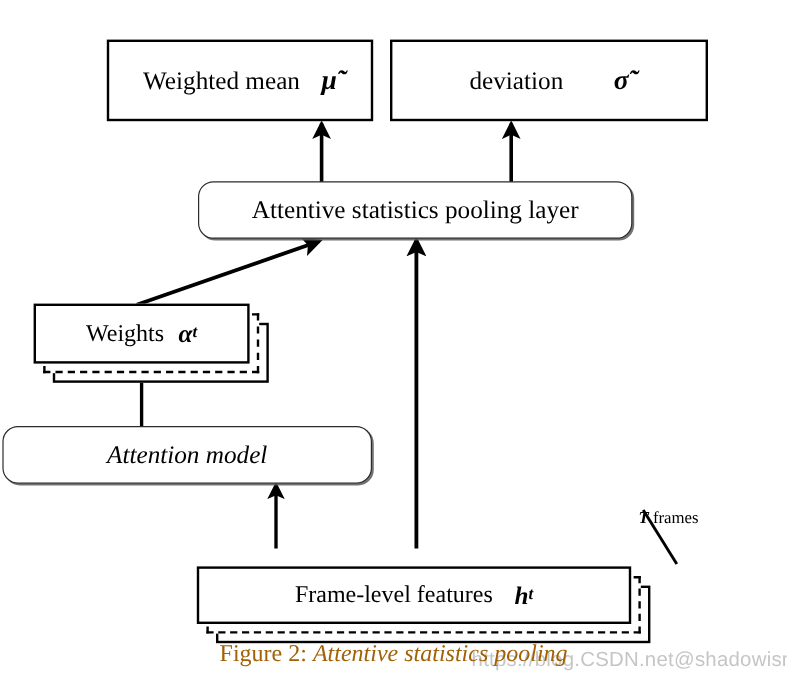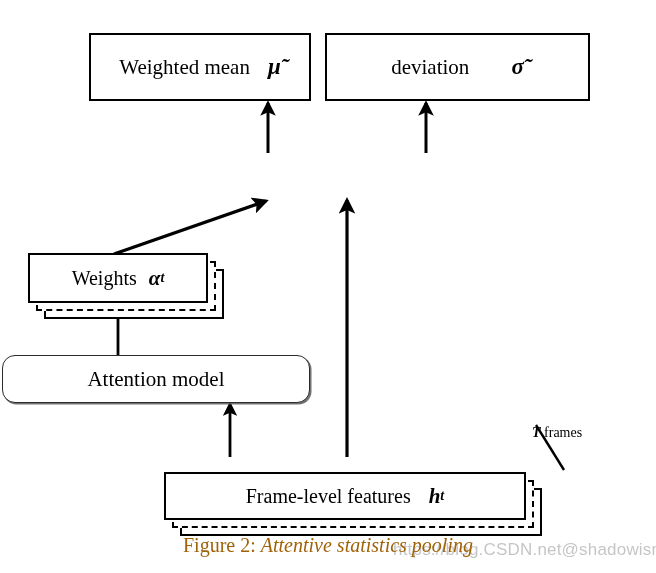--- a/index.html
+++ b/index.html
@@ -152,33 +152,36 @@
   </div>
 
   <div class="node box-sharp" style="left:325px; top:33px; width:265px; height:68px; font-size:21px; flex-direction:column;">
     <span style="display:flex; align-items:center; justify-content:center;gap:12px;">
       <span class="label">deviation</span>
       <span class="gap-sm"></span>
       <span class="label-math" style="font-size:23px;">σ̃</span>
     </span>
   </div>
 
+  <div class="node box-round" style="left:165px; top:151px; width:362px; height:48px; font-size:21px;">
+    <span class="label">Attentive statistics pooling layer</span>
+  </div>
 
   <div class="stack" style="left:28px; top:253px; width:200px; height:72px;">
     <div class="stack-layer stack-back" style="left:16px; top:16px; width:180px; height:50px;"></div>
     <div class="stack-layer stack-mid" style="left:8px; top:8px; width:180px; height:50px;"></div>
     <div class="stack-layer stack-front" style="left:0px; top:0px; width:180px; height:50px; font-size:20px;">
       <span class="label">Weights</span>
       <span class="gap-xs"></span>
       <span class="label-math" style="font-size:21px;">α</span>
         <span class="label-math" style="font-size:14px; vertical-align:sub;">t</span>
     </div>
   </div>
 
-  <div class="node box-round" style="left:2px; top:355px; width:308px; height:48px; font-size:21px;">
+  <div class="node box-round" style="left:2px; top:355px; width:308px; height:48px; font-size:21px;font-style:italic;">
     <span class="label">Attention model</span>
   </div>
 
   <div class="stack" style="left:164px; top:472px; width:392px; height:72px;">
     <div class="stack-layer stack-back" style="left:16px; top:16px; width:362px; height:48px;"></div>
     <div class="stack-layer stack-mid" style="left:8px; top:8px; width:362px; height:48px;"></div>
     <div class="stack-layer stack-front" style="left:0px; top:0px; width:362px; height:48px; font-size:20px;">
       <span class="label">Frame-level features</span>
       <span class="gap-sm"></span>
       <span class="label-math" style="font-size:21px;">h</span>

